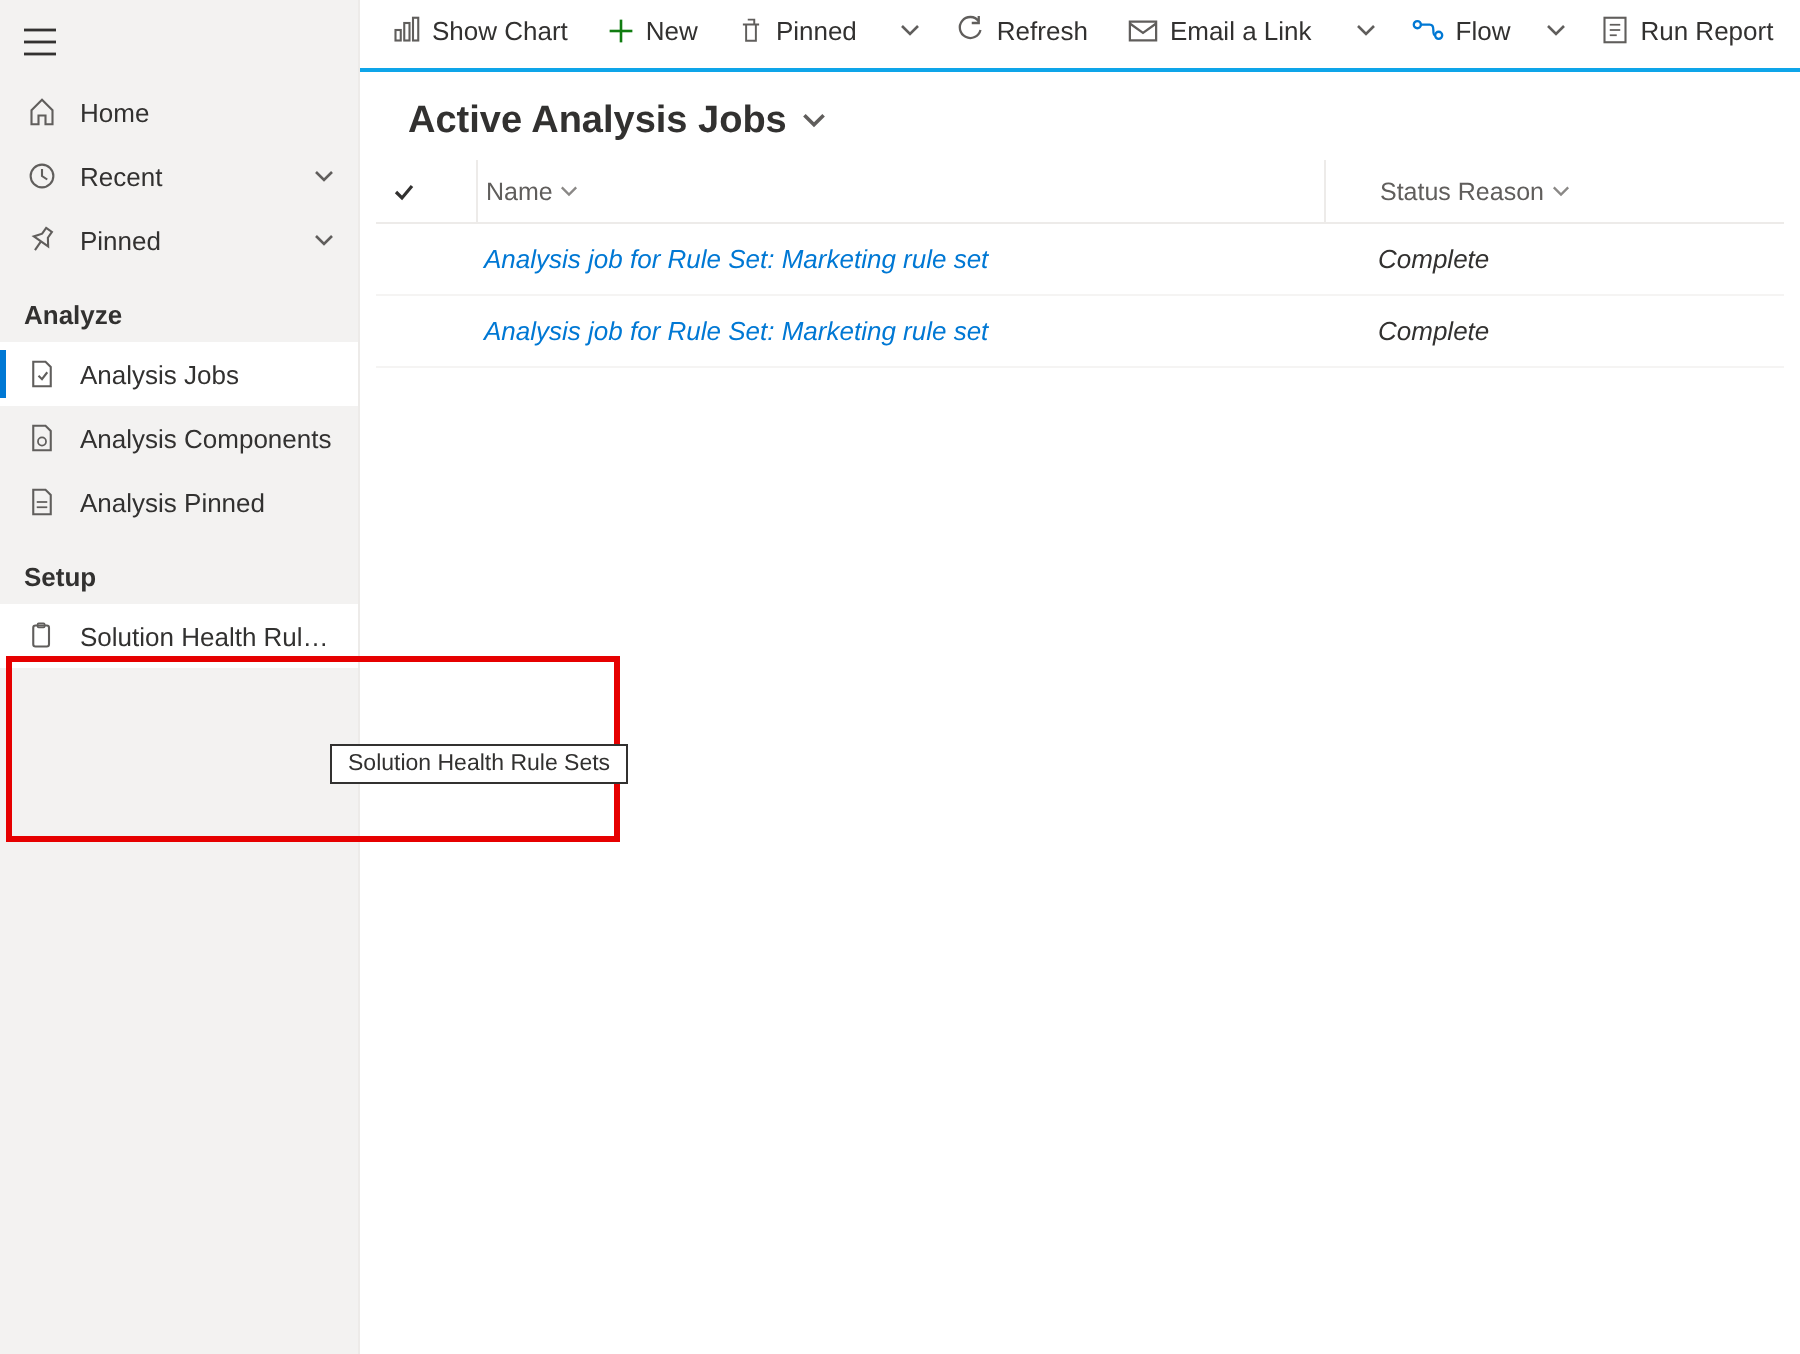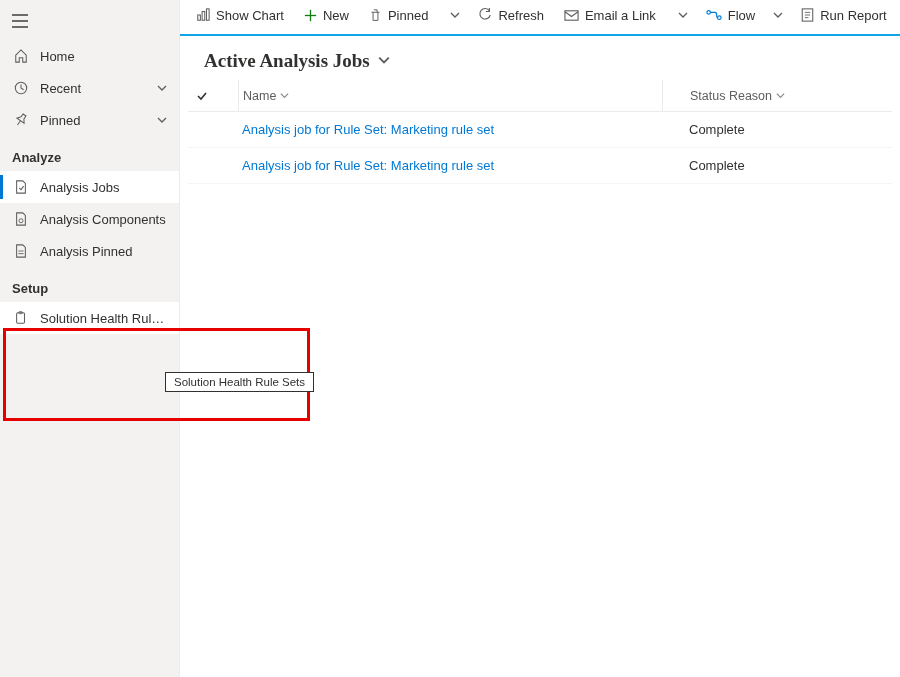--- a/index.html
+++ b/index.html
@@ -113,21 +113,20 @@
   
   .view-header {
     display: flex;
     align-items: center;
     gap: 8px;
     padding: 14px 24px 8px 24px;
   }
   .view-title {
     font-size: 19px;
     font-weight: 600;
-    font-family: Liberation Serif, serif;
   }
   
   .grid {
     padding: 0 8px;
   }
   .grid-header {
     display: flex;
     align-items: center;
     height: 32px;
     border-bottom: 1px solid #edebe9;
@@ -135,20 +134,21 @@
     font-size: 12.5px;
   }
   .col-check { width: 28px; display:flex; justify-content:center; }
   .col-name { flex: 1; display:flex; align-items:center; gap:4px; padding-left:4px; border-left:1px solid #edebe9; height:100%;margin-left:22px;}
   .col-status { width: 230px; display:flex; align-items:center; gap:4px; padding-left:27px; border-left:1px solid #edebe9; height:100%;}
   .grid-row {
     display: flex;
     align-items: center;
     height: 36px;
     border-bottom: 1px solid #f5f4f3;
+    font-style: italic;
   }
   .grid-row .col-name a {
     border-left: none;
     color: #0078d4;
     text-decoration: none;
     cursor: pointer;
     font-size: 13px;
   }
   .grid-row .col-name { border-left:none; }
   .grid-row .col-status { border-left:none; color:#323130; font-size:13px;}

